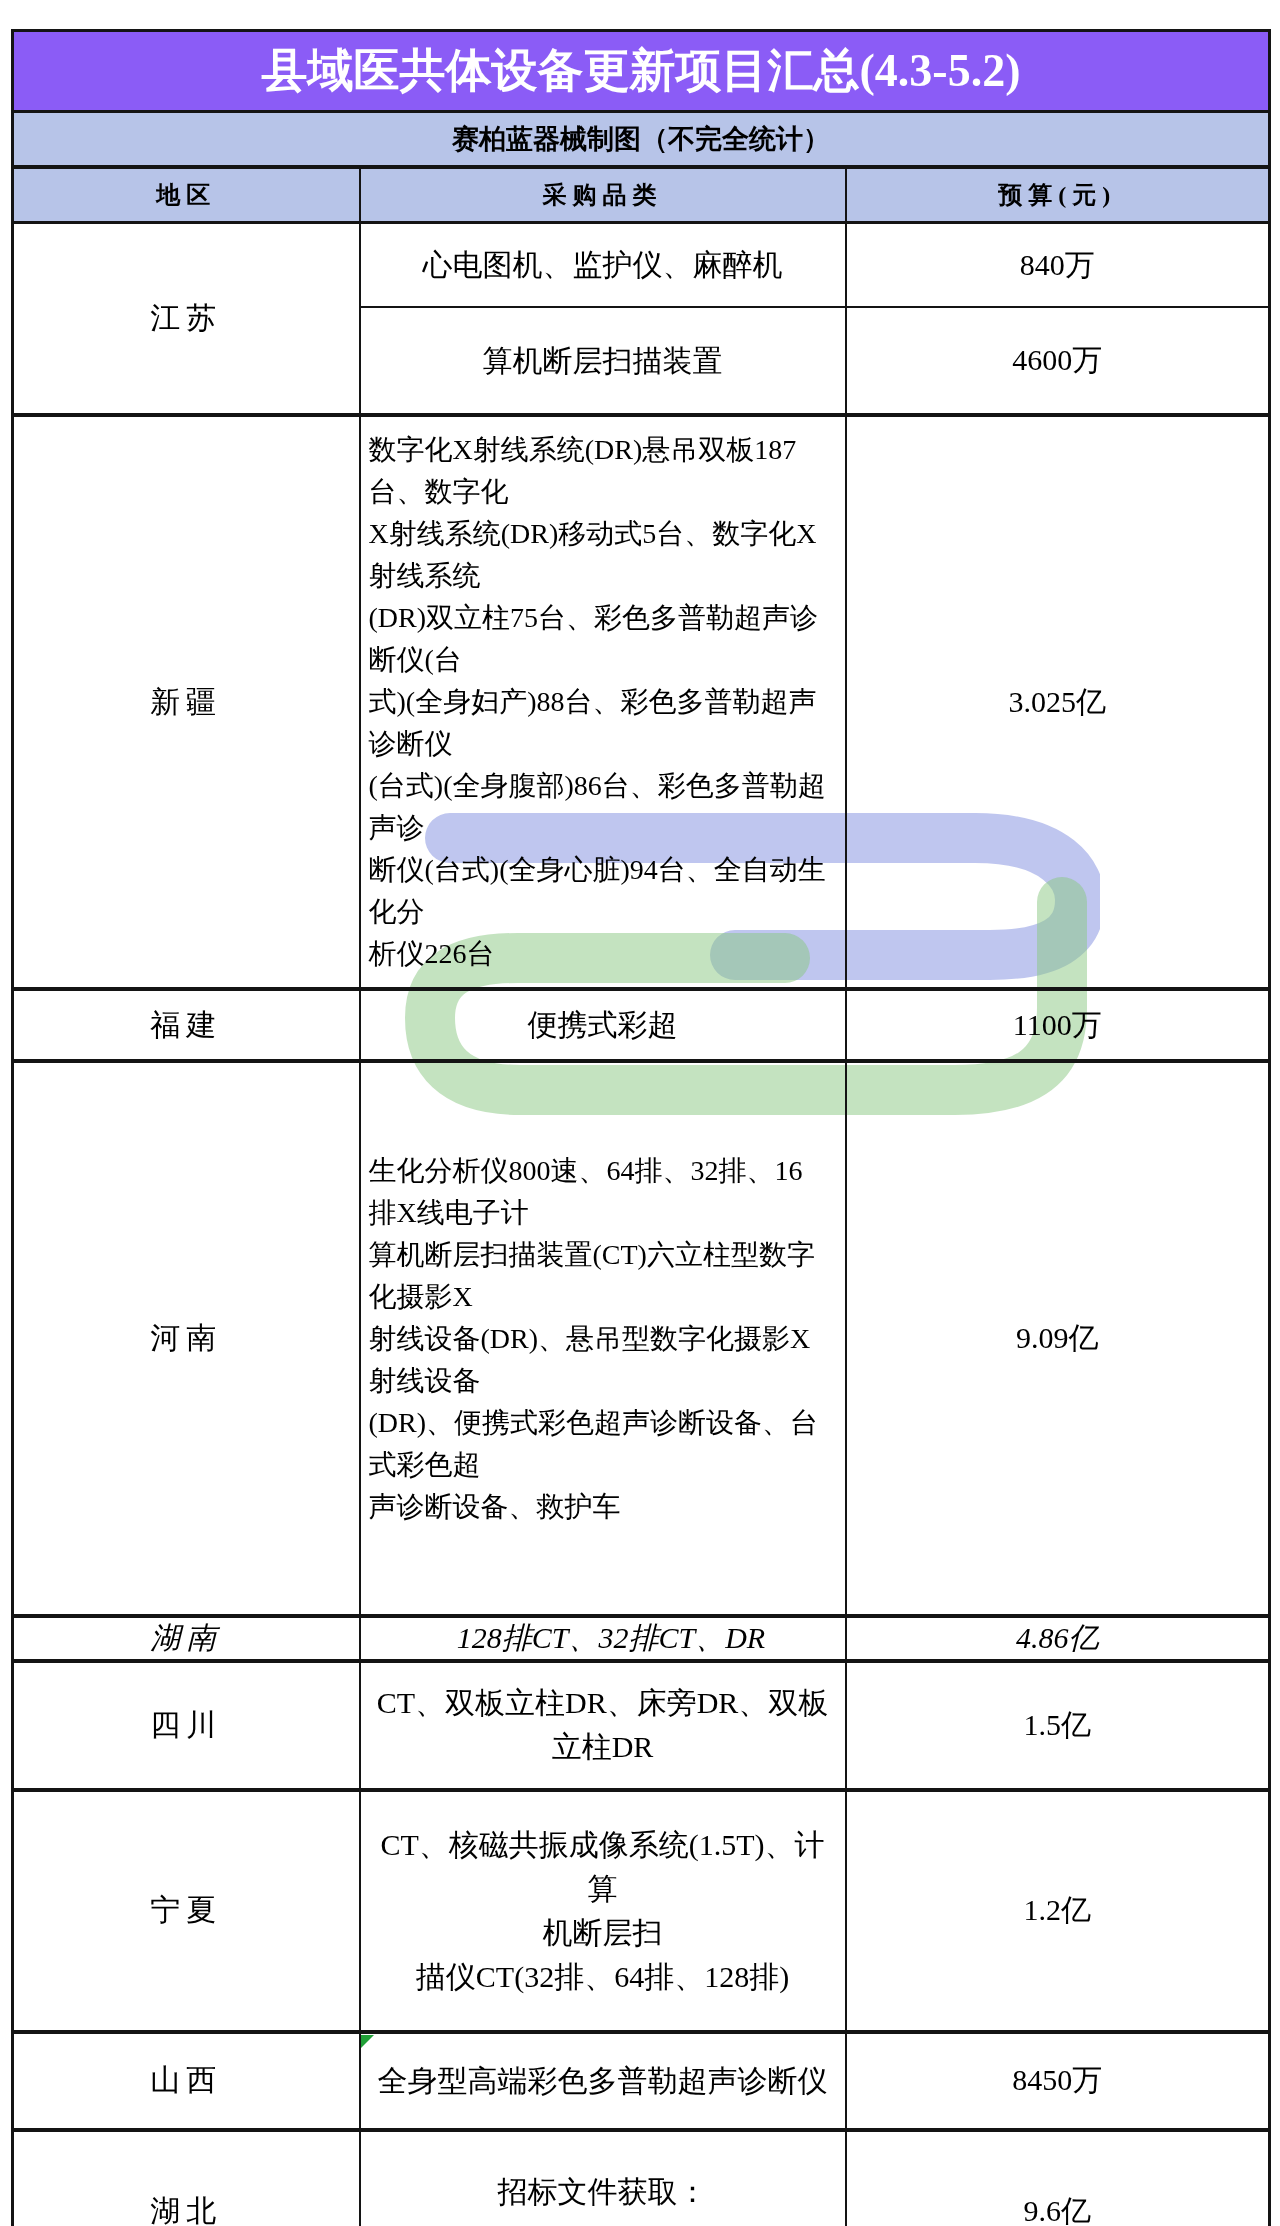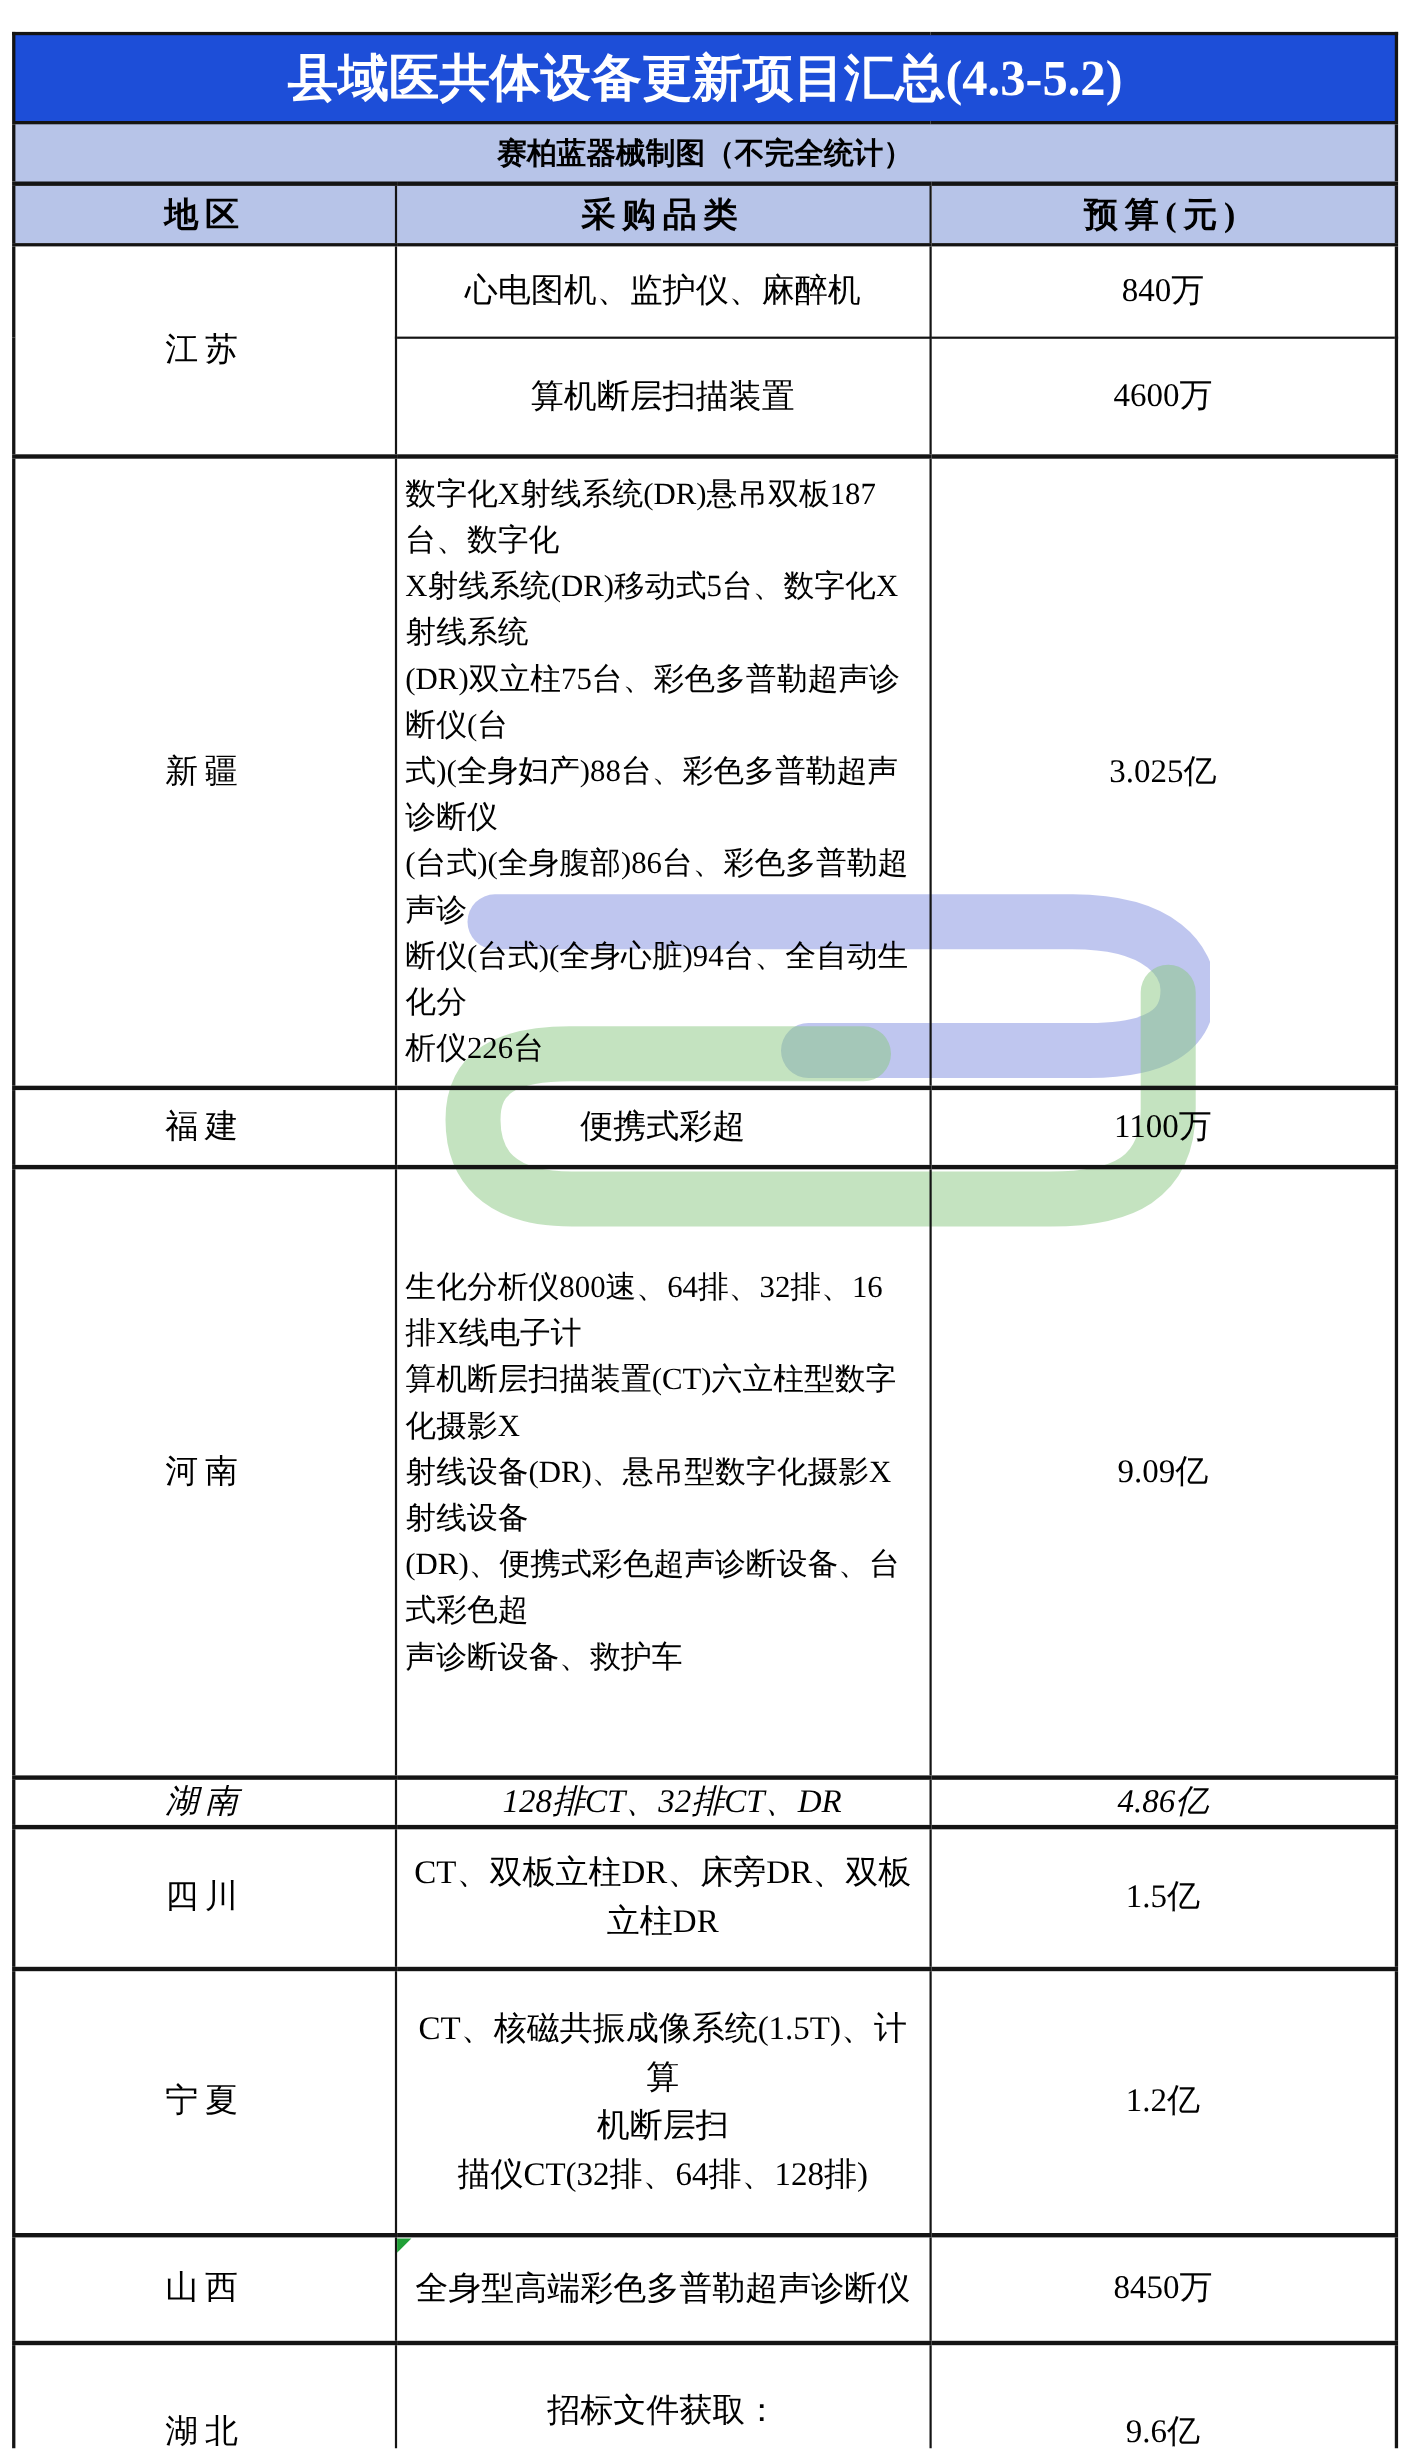--- a/index.html
+++ b/index.html
@@ -16,24 +16,24 @@
 
   
   table.main{position:absolute;left:11px;top:29px;z-index:1;
              border-collapse:collapse;table-layout:fixed;width:1257px;
              background:transparent;}
   col.c1{width:347px}col.c2{width:486px}col.c3{width:424px}
   td{border:2px solid #141414;text-align:center;vertical-align:middle;
      font-size:30px;line-height:1.35;padding:0 6px;overflow:hidden;}
   table.main{border:3px solid #141414;}
 
-  tr.title-row td{height:78px;background:#1d4ed8;color:#ffffff;
+  tr.title-row td{height:78px;background:#8b5cf6;color:#ffffff;
                   font-size:46px;font-weight:bold;border-bottom-width:3px;}
   tr.subtitle-row td{height:52px;background:#B7C4E8;font-size:27px;font-weight:bold;text-align:center;}
-  tr.header-row td{height:52px;background:#B7C4E8;font-size:31px;font-weight:bold;
+  tr.header-row td{height:52px;background:#B7C4E8;font-size:24px;font-weight:bold;
                    letter-spacing:6px;border-top-width:4px;}
 
   td.region{letter-spacing:6px;margin-top:28px;}
   td.cat-left{text-align:left;white-space:pre-line;font-size:28px;line-height:42px;padding:0 2px 0 8px;}
   td.cat-center{white-space:pre-line;line-height:44px;}
 
   tr.r-js1 td{height:82px;border-top-width:3px;}
   tr.r-js2 td{height:105px;}
   tr.r-xj  td{height:570px;border-top-width:4px;}
   tr.r-fj  td{height:68px;border-top-width:4px;}

